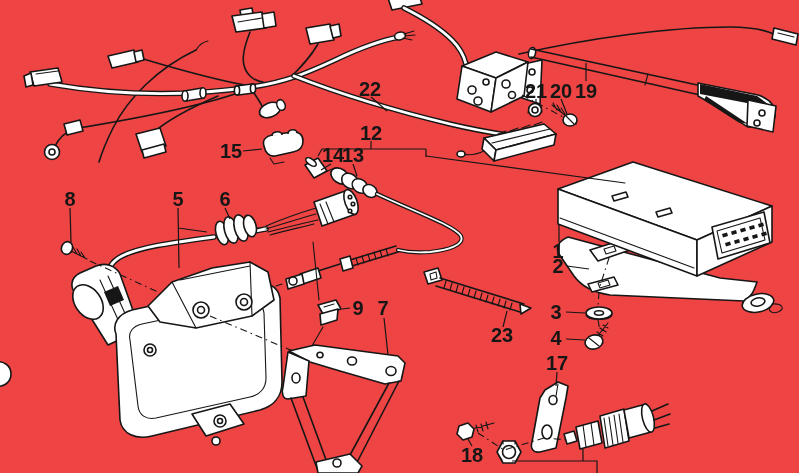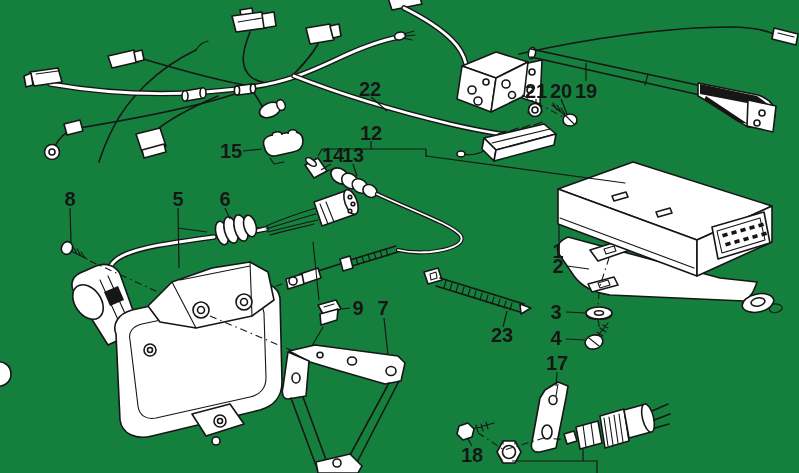--- a/index.html
+++ b/index.html
@@ -1,17 +1,17 @@
 <!DOCTYPE html>
 <html><head>
 <meta charset="utf-8">
 <style>
   html,body{margin:0;padding:0;background:#e8e8e8;}
   .stage{
-    position:relative;width:799px;height:473px;background:#15803d;
+    position:relative;width:799px;height:473px;background:#ef4444;
     overflow:hidden;font-family:"Liberation Sans", sans-serif;
   }
   svg{position:absolute;left:0;top:0;display:block;}
   .ln{stroke:#161616;fill:none;stroke-width:1.6;stroke-linecap:round;stroke-linejoin:round;}
   .thin{stroke:#161616;fill:none;stroke-width:1.1;stroke-linecap:round;stroke-linejoin:round;}
   .fw{fill:#ffffff;stroke:#161616;stroke-width:1.6;stroke-linejoin:round;}
   .fb{fill:#161616;stroke:none;}
   .tubeO{stroke:#161616;fill:none;stroke-width:5.6;stroke-linecap:round;}
   .tubeI{stroke:#ffffff;fill:none;stroke-width:2.8;stroke-linecap:round;}
   .wireO{stroke:#161616;fill:none;stroke-width:4.2;stroke-linecap:round;}

